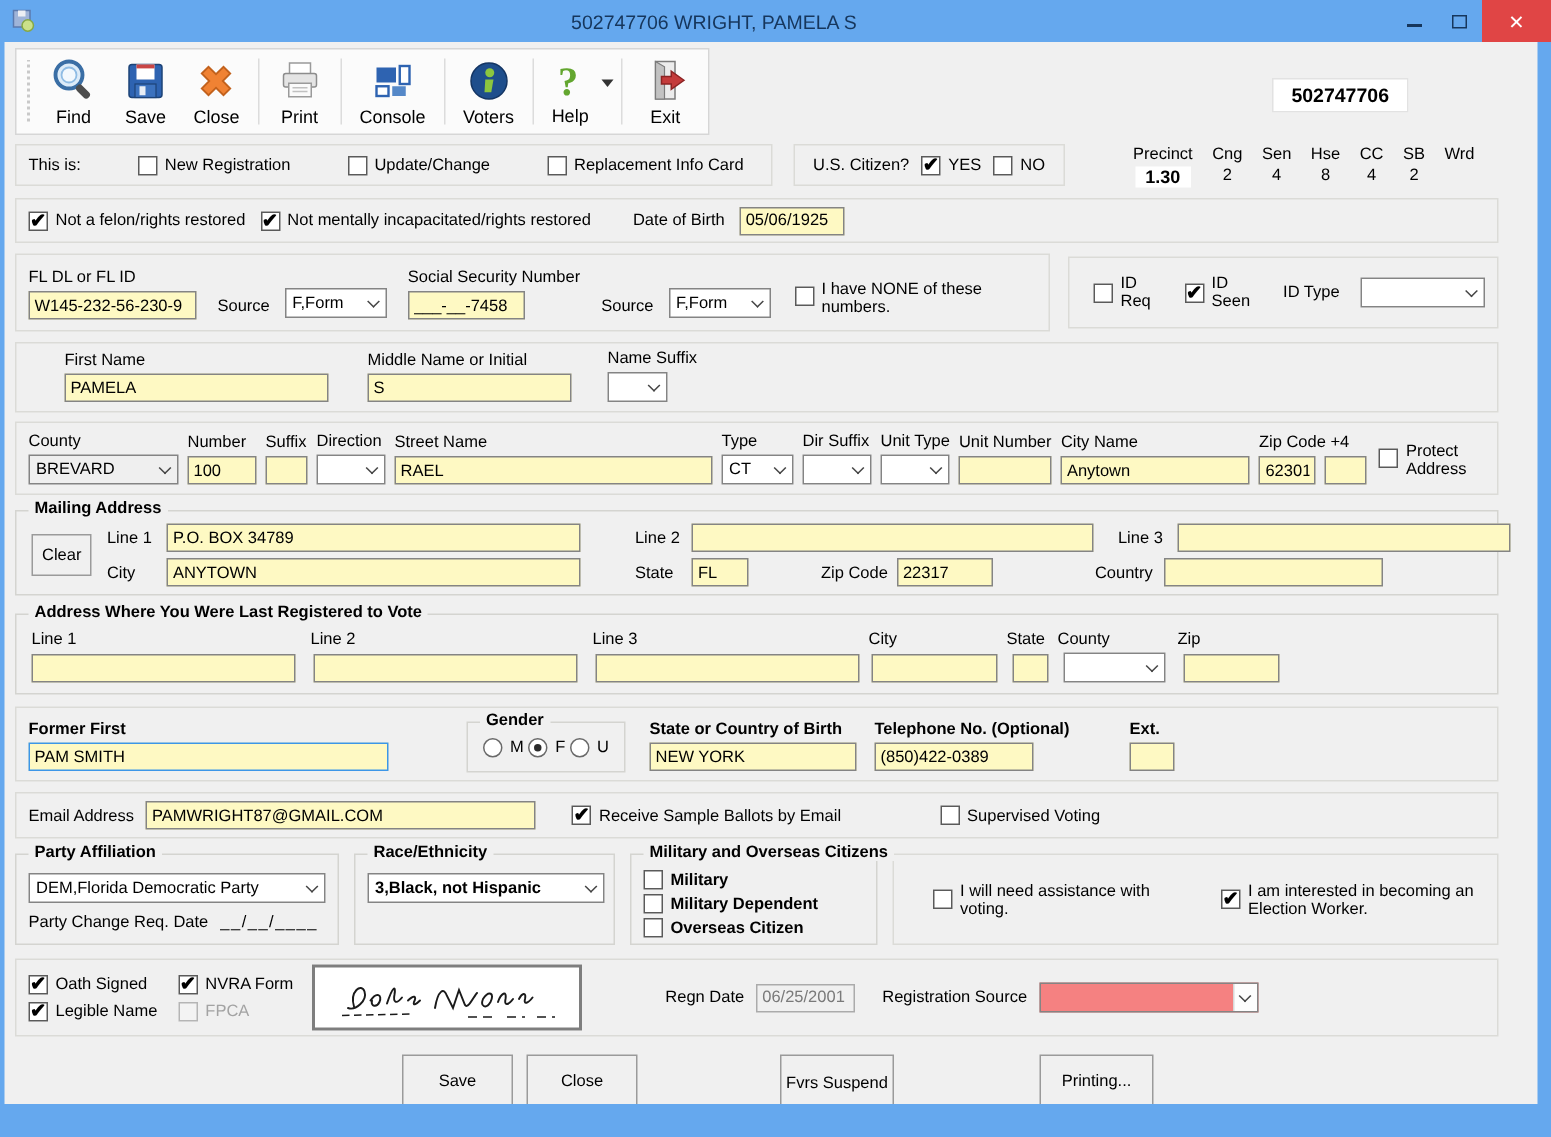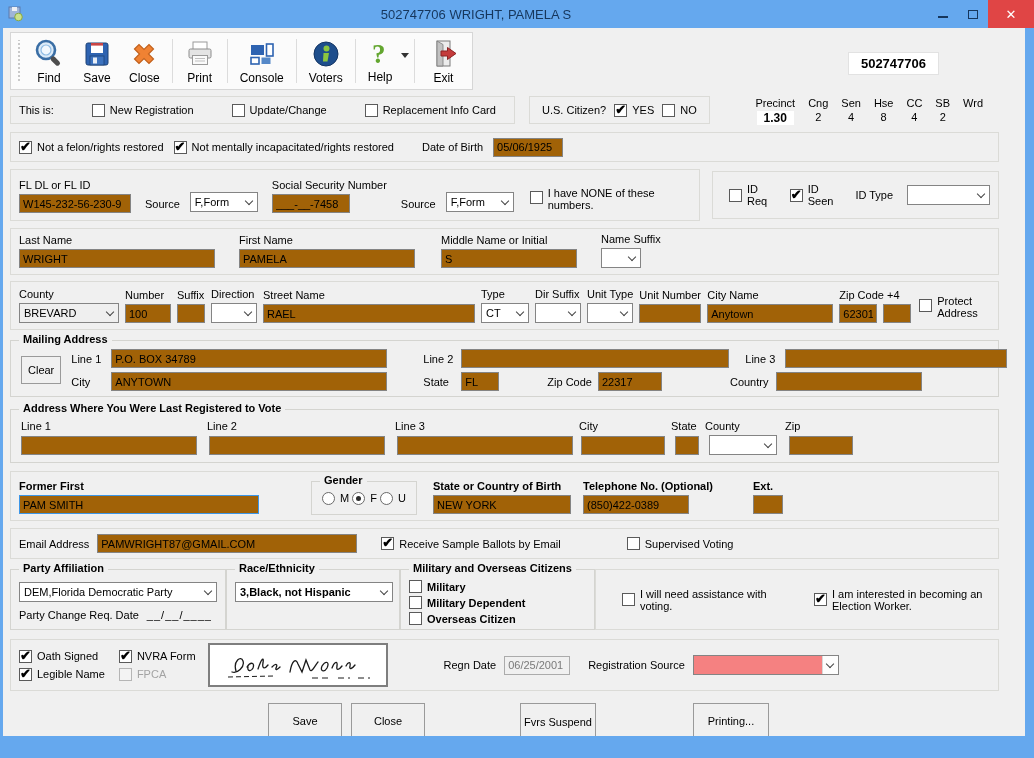--- a/index.html
+++ b/index.html
@@ -31,21 +31,21 @@
   .voteridwrap { margin-left:auto; margin-right:60px; padding-top:20px; }
   .voterid { background:#fff; border:1px solid #E2E2E2; padding:3px 12px; font-weight:bold; font-size:13px; }
 
   
   .rowbox { border:1px solid #DBDBD7; display:flex; align-items:center; padding:2px 8px; background:#F0F0F0; }
   .gbox { border:1px solid #D4D4D0; position:relative; background:#F0F0F0; }
   .gtitle { position:absolute; top:-8px; left:8px; background:#F0F0F0; padding:0 4px; font-weight:bold; white-space:nowrap; }
   .b { font-weight:bold; }
   .lbl { white-space:nowrap; }
   .fld { display:flex; flex-direction:column; gap:3px; }
-  .txt { height:19px; border:1px solid #848484; background:#a16207; font:11px "Liberation Sans",sans-serif; padding:0 3px; }
+  .txt { height:19px; border:1px solid #848484; background:#fef9c3; font:11px "Liberation Sans",sans-serif; padding:0 3px; }
   .txt.focus { border:1px solid #3C96E8; }
   .txt.ro { background:#F0F0F0; color:#7A7A7A; border-color:#ABABAB; }
   .combo { height:20px; border:1px solid #848484; background:#fff; display:flex; align-items:center; padding-left:4px; }
   .combo .cv { flex:1; overflow:hidden; white-space:nowrap; }
   .combo.gray { background:#EFEFEF; }
   .combo.pink { background:#F58181; }
   .arrbox { width:16px; height:100%; flex:none; display:flex; align-items:center; justify-content:center; }
   .combo.pink .arrbox { background:#FDFDFD; border-left:1px solid #D8D8D8; }
   .chev { width:6px; height:6px; border-right:1.6px solid #444; border-bottom:1.6px solid #444; transform:rotate(45deg); margin-top:-3px; }
   .ckitem { display:inline-flex; align-items:center; gap:5px; cursor:default; }
@@ -74,21 +74,21 @@
   .addrrow { margin-top:6px; height:49px; align-items:flex-end; padding-bottom:6px; gap:6px; }
   .mailbox { margin-top:10px; padding:8px 10px 5px; display:flex; align-items:center; }
   .mrows { display:flex; flex-direction:column; gap:4px; flex:1; margin-left:10px; }
   .mrow { display:flex; align-items:center; }
   .regbox { margin-top:12px; padding:10px 10px 7px; }
   .lrrow { display:flex; align-items:center; margin-top:3px; }
   .lrlblrow { display:flex; margin-bottom:3px; }
   .formerrow { margin-top:8px; height:50px; align-items:flex-end; padding-bottom:6px; }
   .genderbox { width:106px; height:34px; display:flex; align-items:center; justify-content:center; gap:3px; padding:0 4px; margin-bottom:-1px; }
   .emailrow { margin-top:7px; height:31px; gap:8px; }
-  .r12 { display:flex; margin-top:10px; align-items:stretch; }
+  .r12 { display:flex; margin-top:10px; align-items:stretch; gap:10px; }
   .partybox { width:216px; padding:12px 8px 6px; }
   .racebox { width:174px; padding:12px 8px 6px; }
   .milbox { width:206px; padding:10px 8px 4px; display:flex; flex-direction:column; gap:3px; }
   .assistbox { flex:1; align-items:center; }
   .oathrow { margin-top:9px; height:52px; gap:0; }
   .ckcol { display:flex; flex-direction:column; gap:5px; }
   .sigpanel { width:180px; height:44px; background:#fff; border:2px solid #7E7E7E; margin-left:12px; display:flex; align-items:center; justify-content:center; }
   .footer { display:flex; margin-top:12px; align-items:flex-start; }
   .fbtn { width:74px; height:37px; line-height:13px; }
 </style>
@@ -333,24 +333,20 @@
         <div class="combo" style="width:92px">
           <span class="cv"></span>
           <span class="arrbox">
               <span class="chev"></span>
             </span>
         </div>
       </div>
     </div>
 
     <div class="rowbox namerow">
-      <div class="fld">
-        <span class="lbl">Last Name</span>
-        <input class="txt" style="width: 196px;" value="WRIGHT">
-      </div>
       <div class="fld" style="margin-left:24px">
         <span class="lbl">First Name</span>
         <input class="txt" style="width: 176px;" value="PAMELA">
       </div>
       <div class="fld" style="margin-left:26px">
         <span class="lbl">Middle Name or Initial</span>
         <input class="txt" style="width: 136px;" value="S">
       </div>
       <div class="fld" style="margin-left:24px">
         <span class="lbl">Name Suffix</span>

